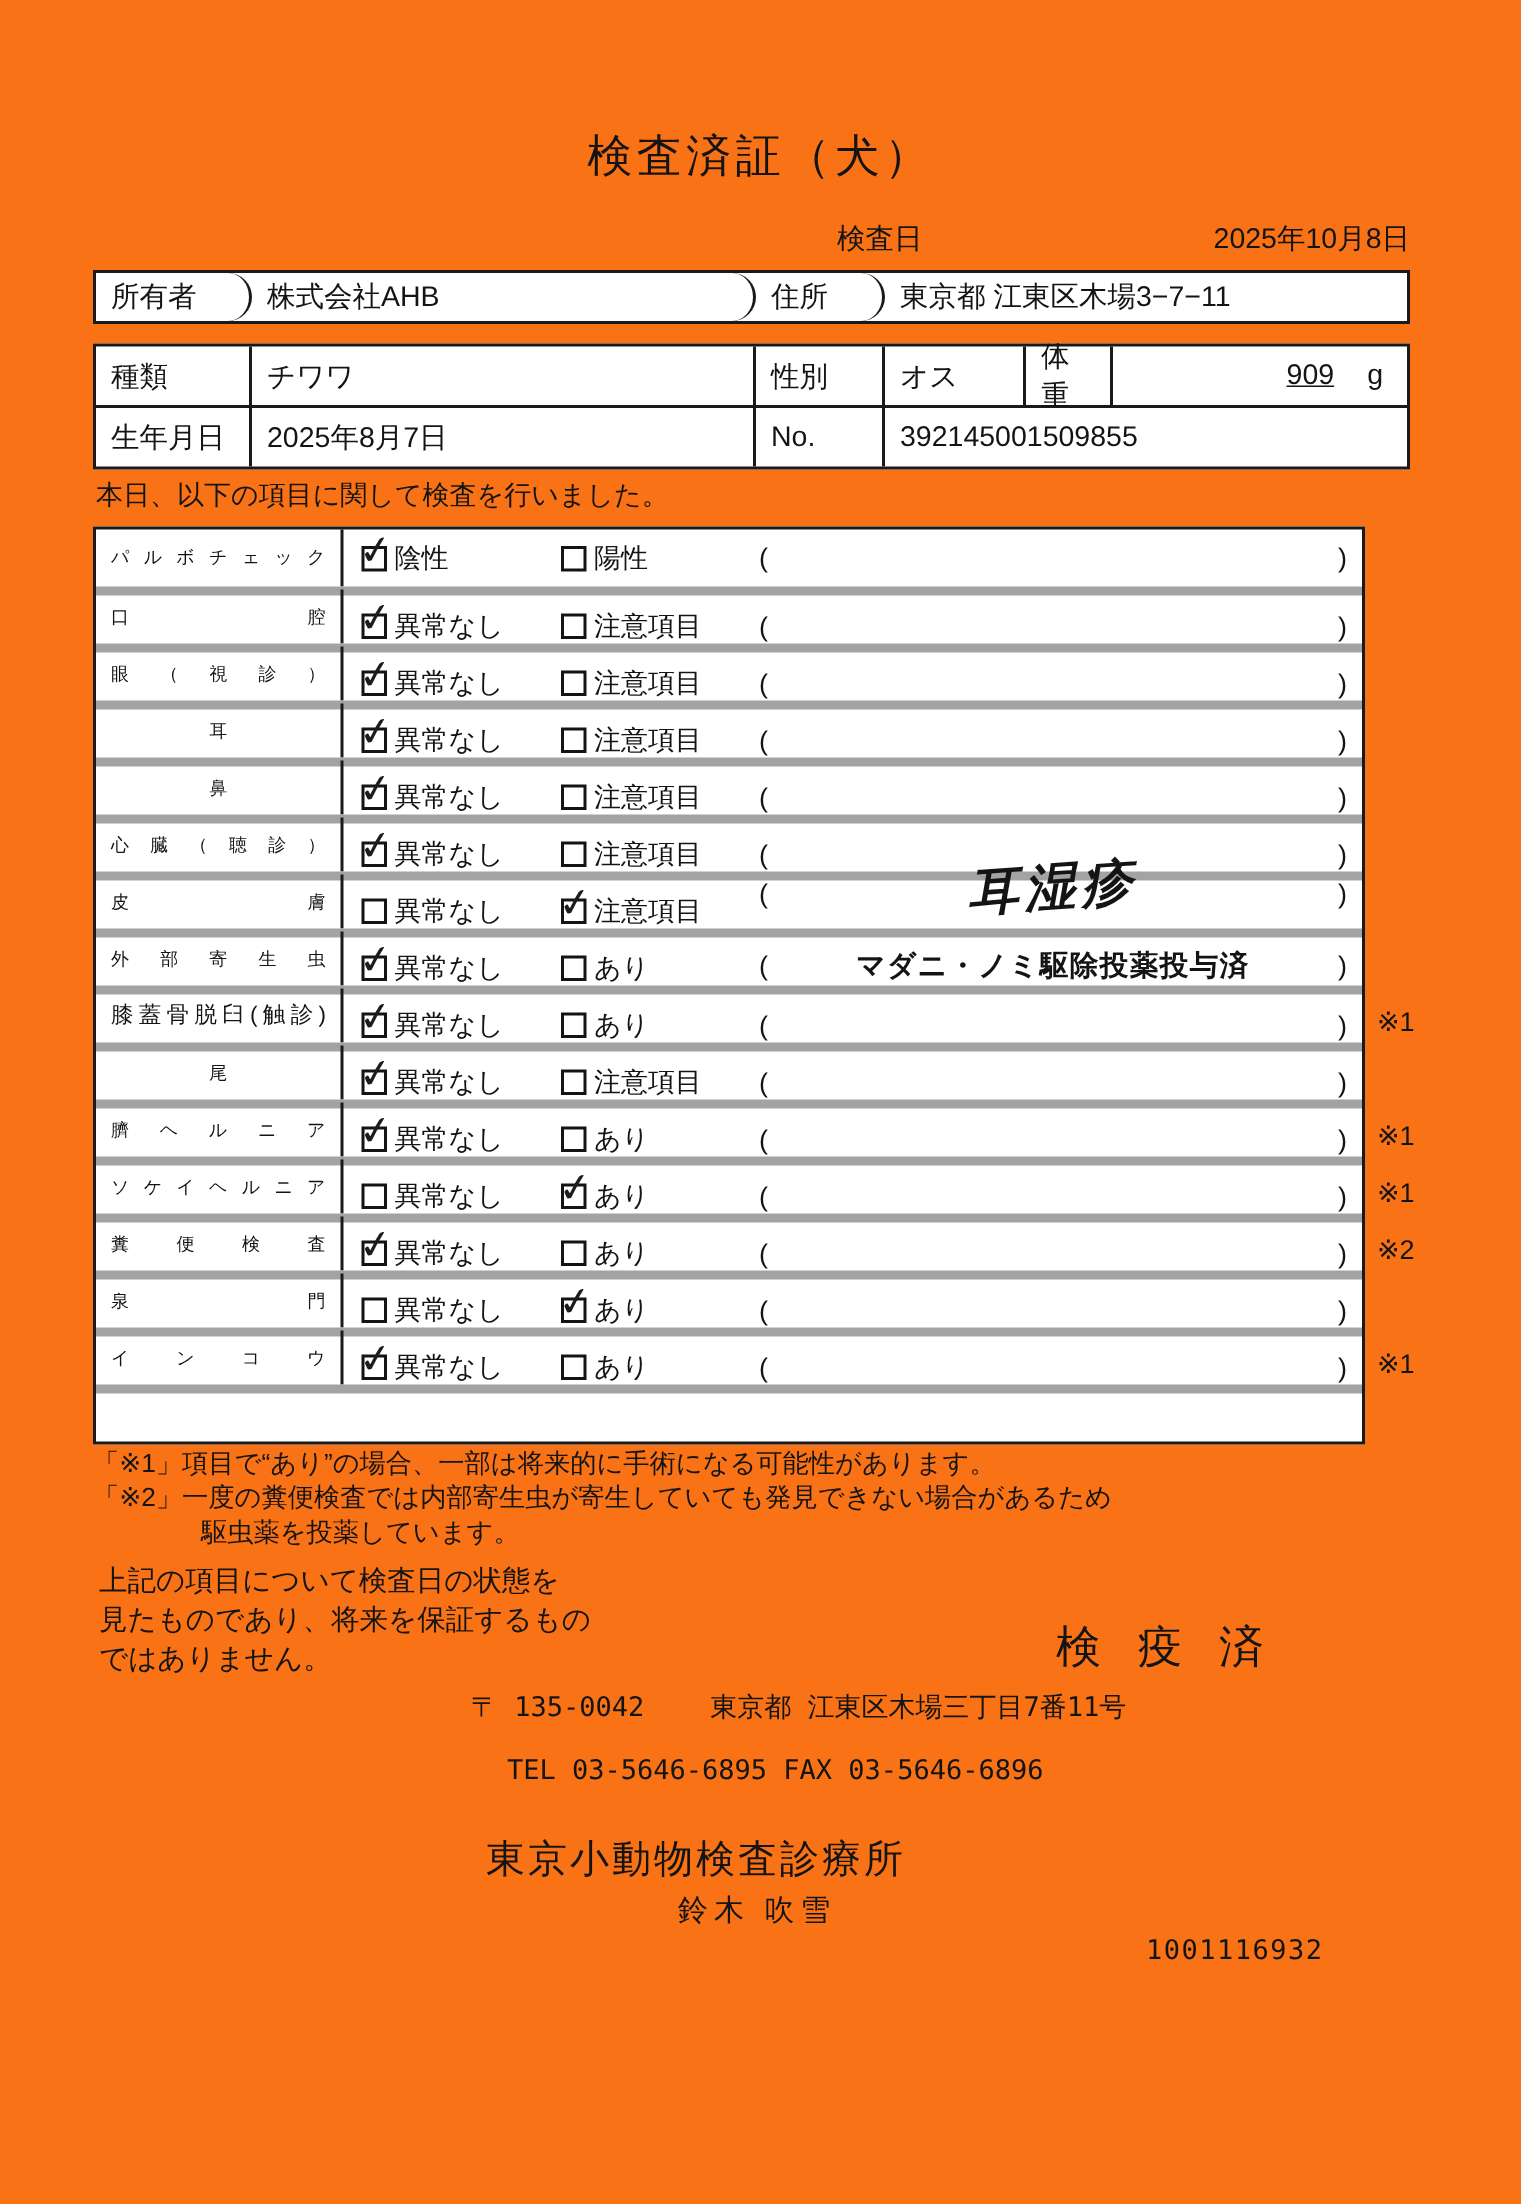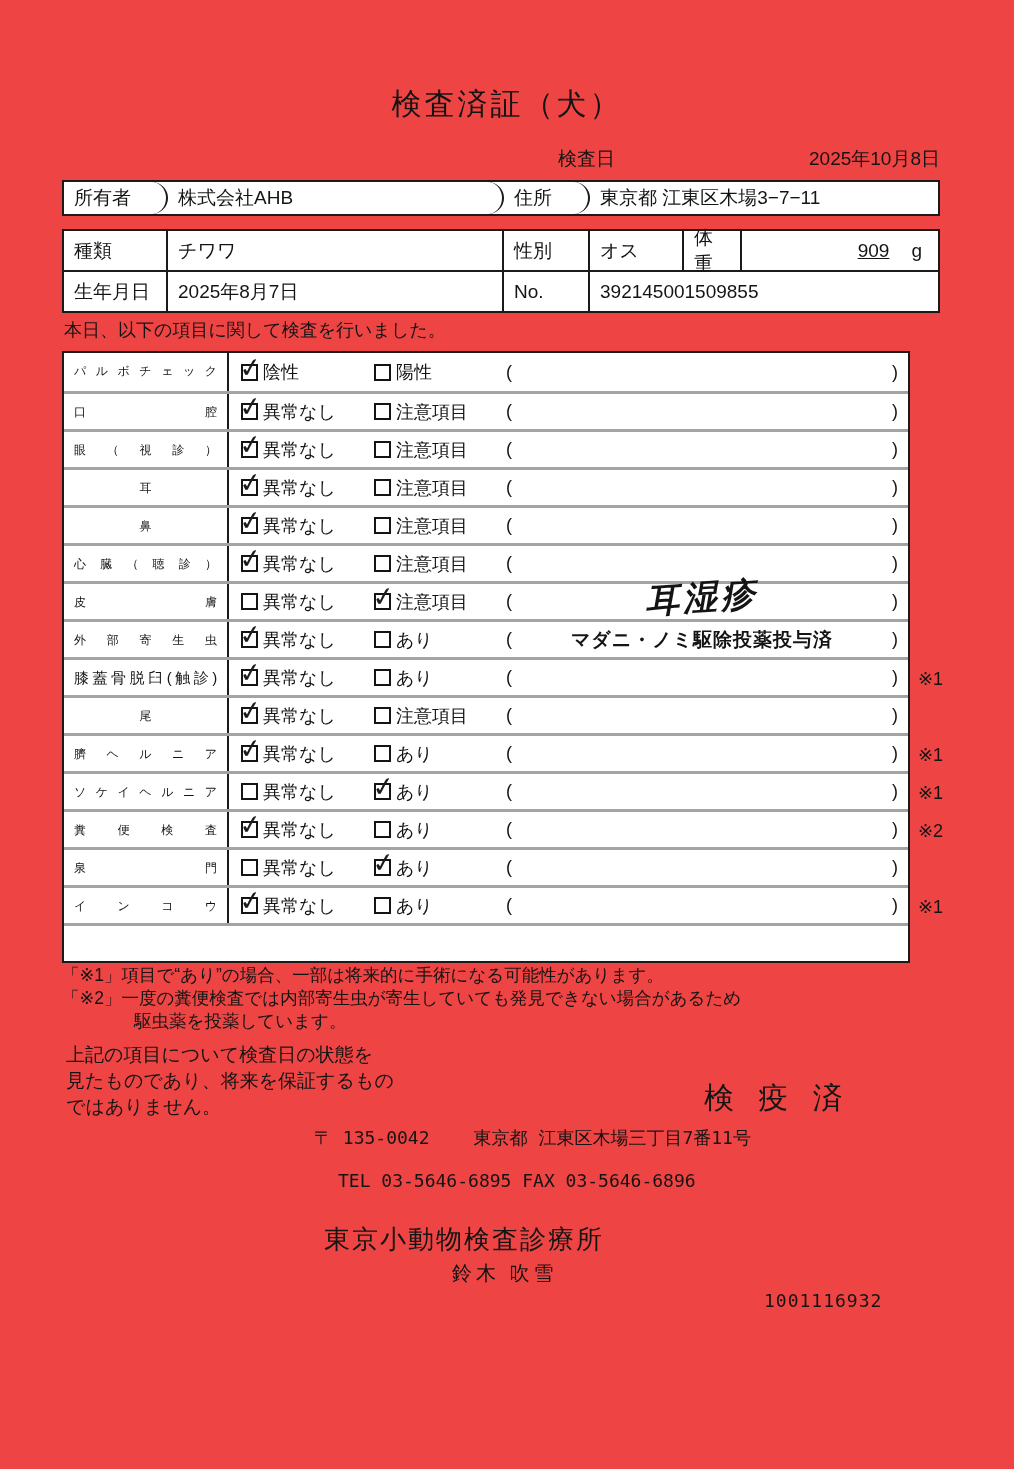--- a/index.html
+++ b/index.html
@@ -1,21 +1,21 @@
 <!DOCTYPE html>
 <html><head>
 <meta charset="utf-8">
 <style>
   html,body{margin:0;padding:0;}
   body{
     width:1014px;height:1469px;background:#ffffff;
     font-family:"Liberation Sans","DejaVu Sans",sans-serif;
     color:#141414;
   }
-  .sheet{position:relative;width:1014px;height:1469px;background:#ef4444;overflow:hidden;}
+  .sheet{position:relative;width:1014px;height:1469px;background:#f97316;overflow:hidden;}
 
   .title{position:absolute;top:84px;left:0;width:100%;text-align:center;
     font-size:30px;font-weight:500;letter-spacing:3px;}
 
   .insp-line{position:absolute;top:146px;left:558px;width:382px;
     display:flex;justify-content:space-between;font-size:19px;}
 
   
   .tbl{position:absolute;left:62px;width:878px;border:2px solid #1a1a1a;box-sizing:border-box;background:#fff;}
   .t-owner{top:180px;height:36px;display:flex;}
@@ -32,21 +32,21 @@
   .wD{flex:1;}
   .wSex{width:94px;}
   .wWl{width:58px;}
   .wWv{flex:1;justify-content:flex-end;gap:22px;padding-right:16px;text-decoration:underline;}
 
   .intro{position:absolute;top:318px;left:64px;font-size:18px;}
 
   
   .t-main{position:absolute;top:351px;left:62px;width:848px;border:2px solid #1a1a1a;box-sizing:border-box;background:#fff;}
   .trow{display:flex;height:38px;position:relative;box-sizing:border-box;}
-  .trow + .trow{border-top:3px solid #a3a3a3;}
+  .trow + .trow{border-top:6px solid #a3a3a3;align-items:flex-end;}
   .c-label{width:165px;box-sizing:border-box;border-right:2px solid #1a1a1a;
     padding:0 10px;font-size:12px;line-height:36px;
     text-align:justify;text-align-last:justify;overflow:hidden;}
   .c-label.center{text-align:center;text-align-last:center;}
   .c-label.tight{font-size:15px;letter-spacing:-0.3px;}
   .c-opt{display:flex;align-items:center;box-sizing:border-box;padding-left:12px;font-size:18px;}
   .c-opt1{width:133px;}
   .c-opt2{width:130px;}
   .c-note{flex:1;display:flex;align-items:center;box-sizing:border-box;
     padding:0 10px 0 14px;font-size:18px;position:relative;overflow:visible;}

